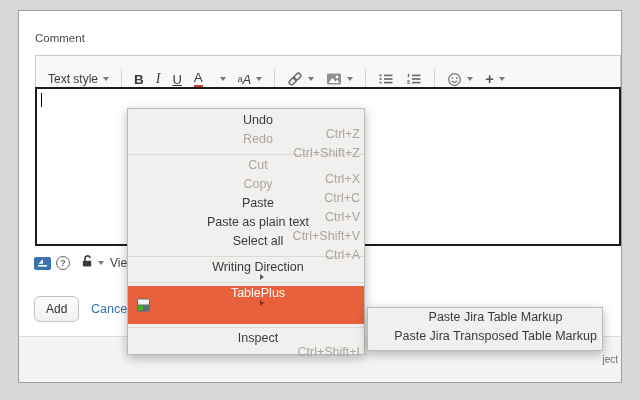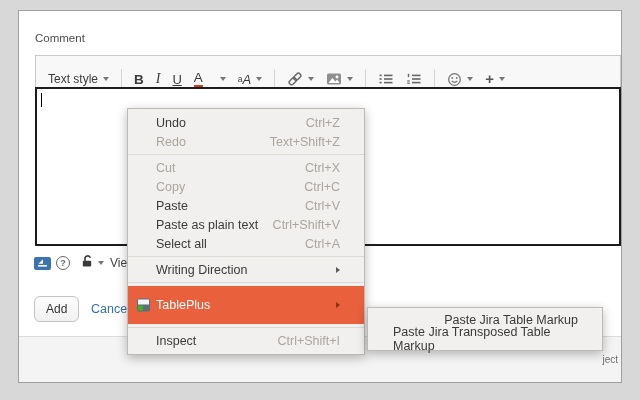--- a/index.html
+++ b/index.html
@@ -101,21 +101,21 @@
 
   
   .context-menu {
     position:absolute; left:127px; top:108px; width:238px;
     background:#f2f0ee; border:1px solid #bdb9b5;
     box-shadow:0 3px 10px rgba(0,0,0,0.28);
     padding:4px 0; z-index:20;
   }
   .menu-item {
     position:relative; height:19px; display:flex; align-items:center;
-    padding:0 24px 0 28px; font-size:12.5px; color:#3a3a3a;
+    padding:0 4px 0 28px; font-size:12.5px; color:#3a3a3a;flex-direction:column;
   }
   .menu-item.disabled { color:#aaa69f; }
   .menu-item .mi-shortcut { margin-left:auto; color:#aaa69f; font-size:12.5px; }
   .menu-item.highlighted {
     height:38px; background:var(--accent, #e8603c); color:#ffffff;
   }
   .menu-item.highlighted .mi-shortcut { color:#f4c3b1; }
   .menu-sep { height:1px; background:#dcd8d3; margin:3px 0; }
   .mi-arrow {
     display:inline-block; width:0; height:0; margin-left:8px;
@@ -135,21 +135,21 @@
     background:var(--tableplus-green, #43b02a);
   }
 
   
   .submenu {
     position:absolute; left:367px; top:307px; width:236px;
     background:#f2f0ee; border:1px solid #bdb9b5;
     box-shadow:0 3px 10px rgba(0,0,0,0.28);
     padding:2px 0; z-index:21;
   }
-  .submenu .menu-item { padding-left:25px;justify-content:flex-end; }
+  .submenu .menu-item { padding-left:25px; }
 </style>
 </head>
 <body>
 
 <div class="card">
 
   <div class="comment-label">Comment</div>
 
   <div class="toolbar">
     <div class="tb-btn">
@@ -281,21 +281,21 @@
   </div>
 </div>
 
 <div class="context-menu">
     <div class="menu-item">
       <span class="mi-label">Undo</span>
       <span class="mi-shortcut">Ctrl+Z</span>
     </div>
     <div class="menu-item disabled">
       <span class="mi-label">Redo</span>
-      <span class="mi-shortcut">Text+Shift+Z</span>
+      <span class="mi-shortcut">Ctrl+Shift+Z</span>
     </div>
     <div class="menu-sep"></div>
     <div class="menu-item disabled">
       <span class="mi-label">Cut</span>
       <span class="mi-shortcut">Ctrl+X</span>
     </div>
     <div class="menu-item disabled">
       <span class="mi-label">Copy</span>
       <span class="mi-shortcut">Ctrl+C</span>
     </div>

